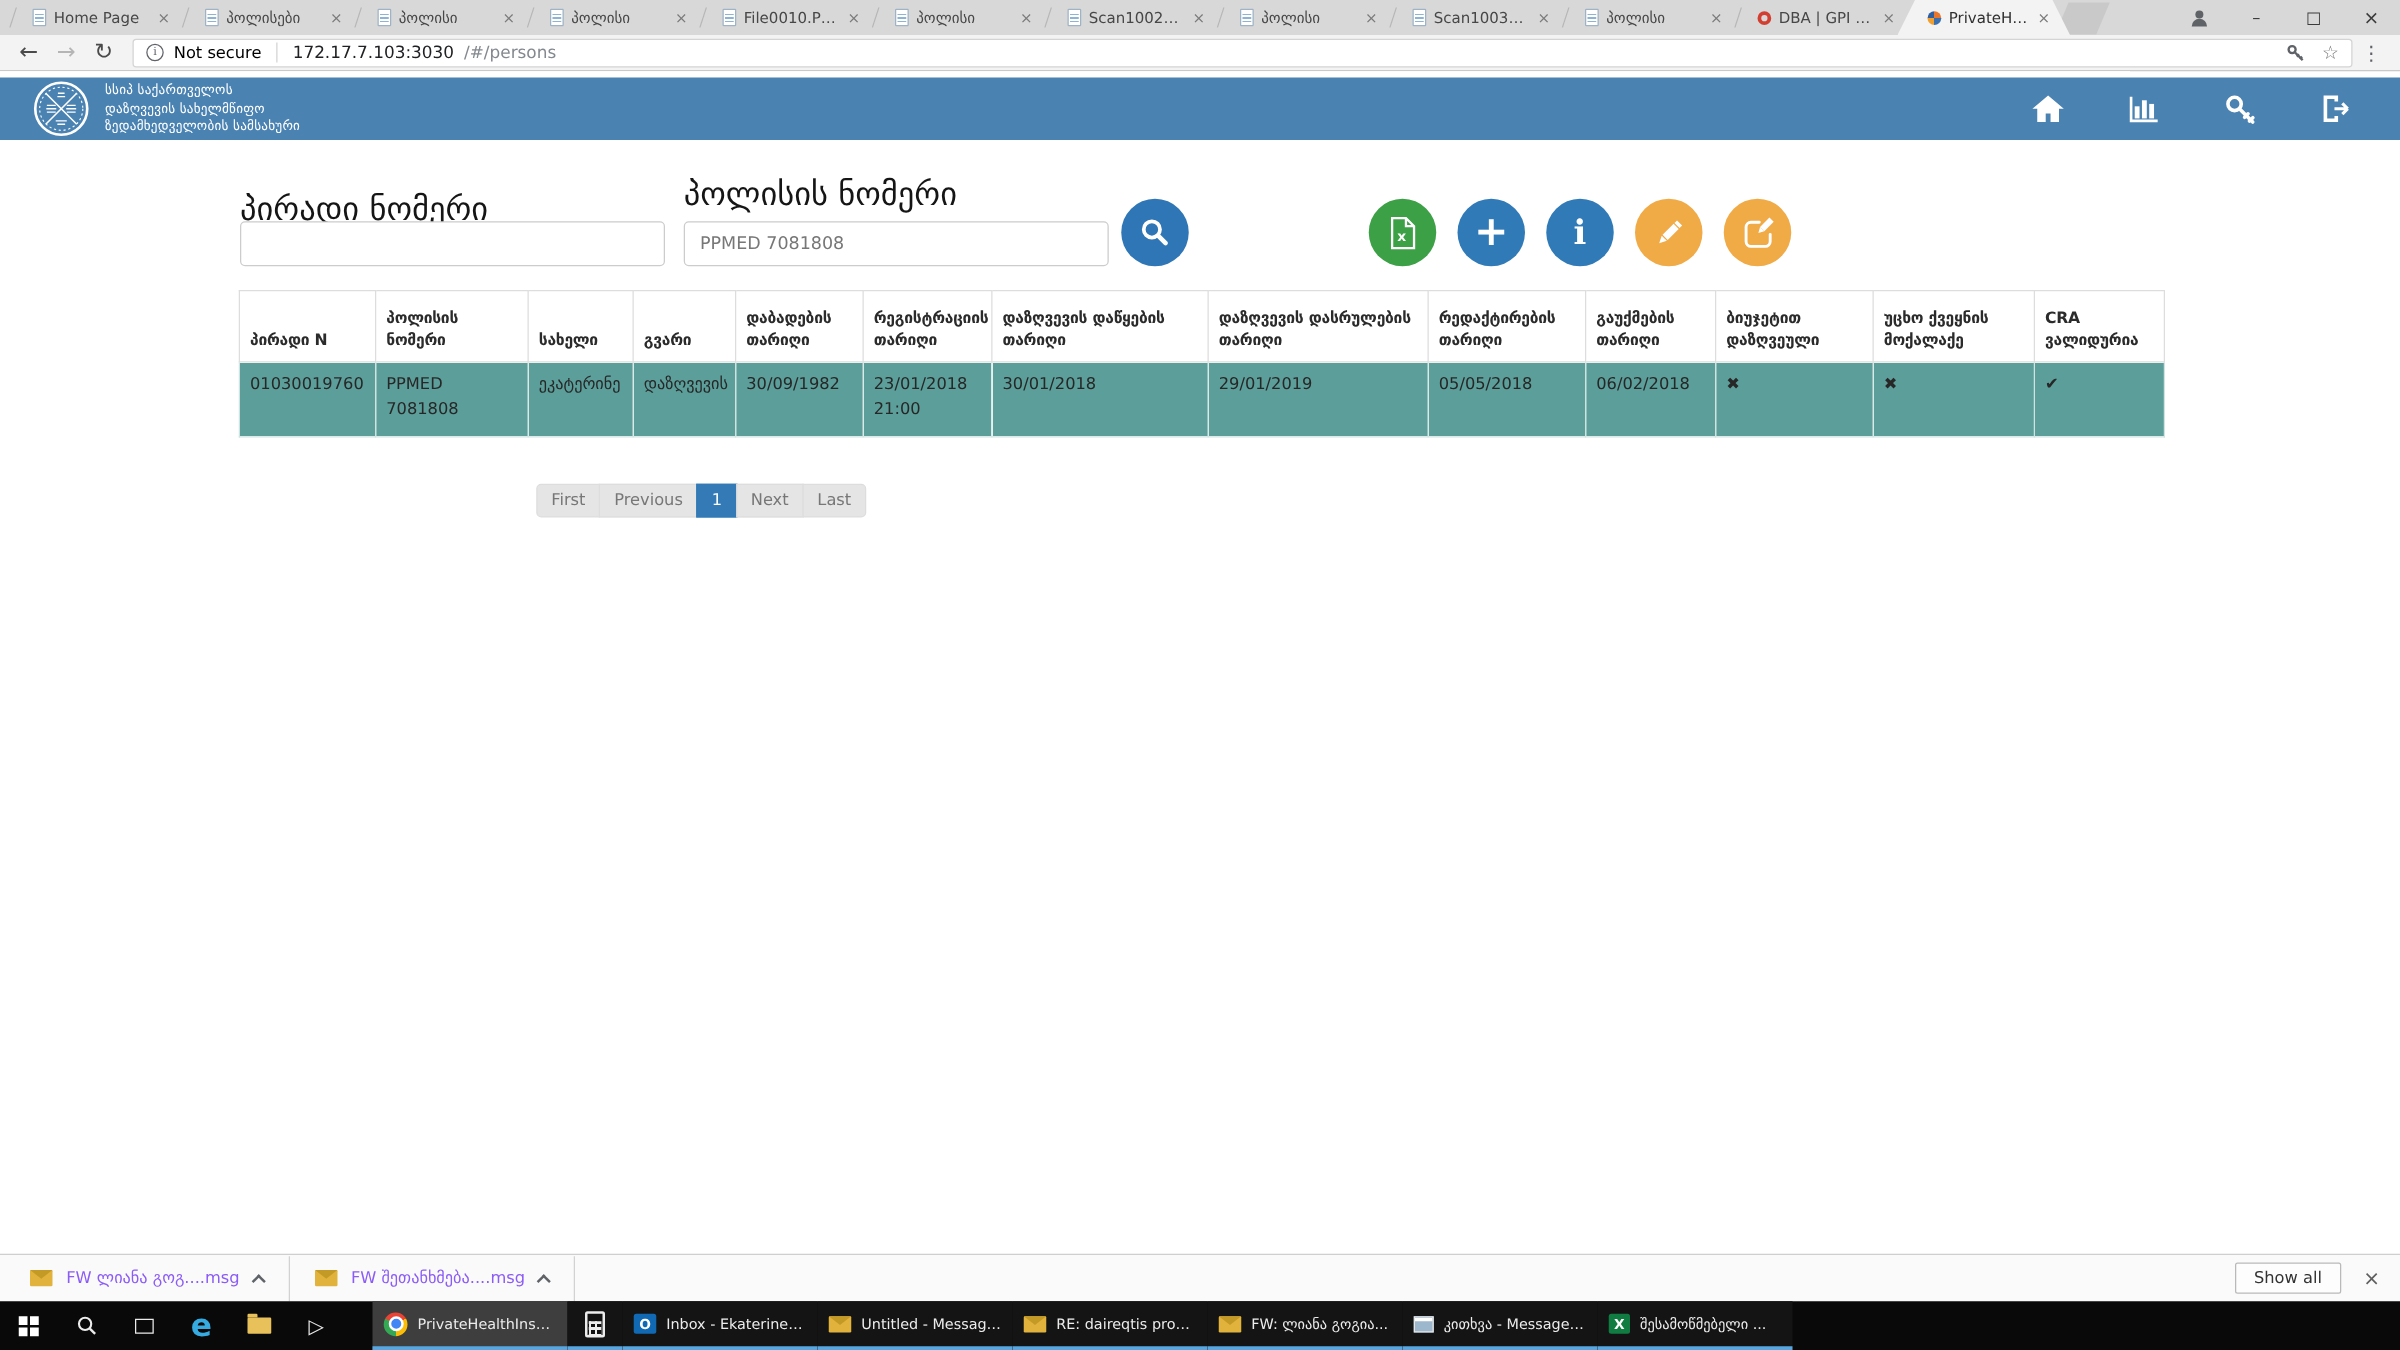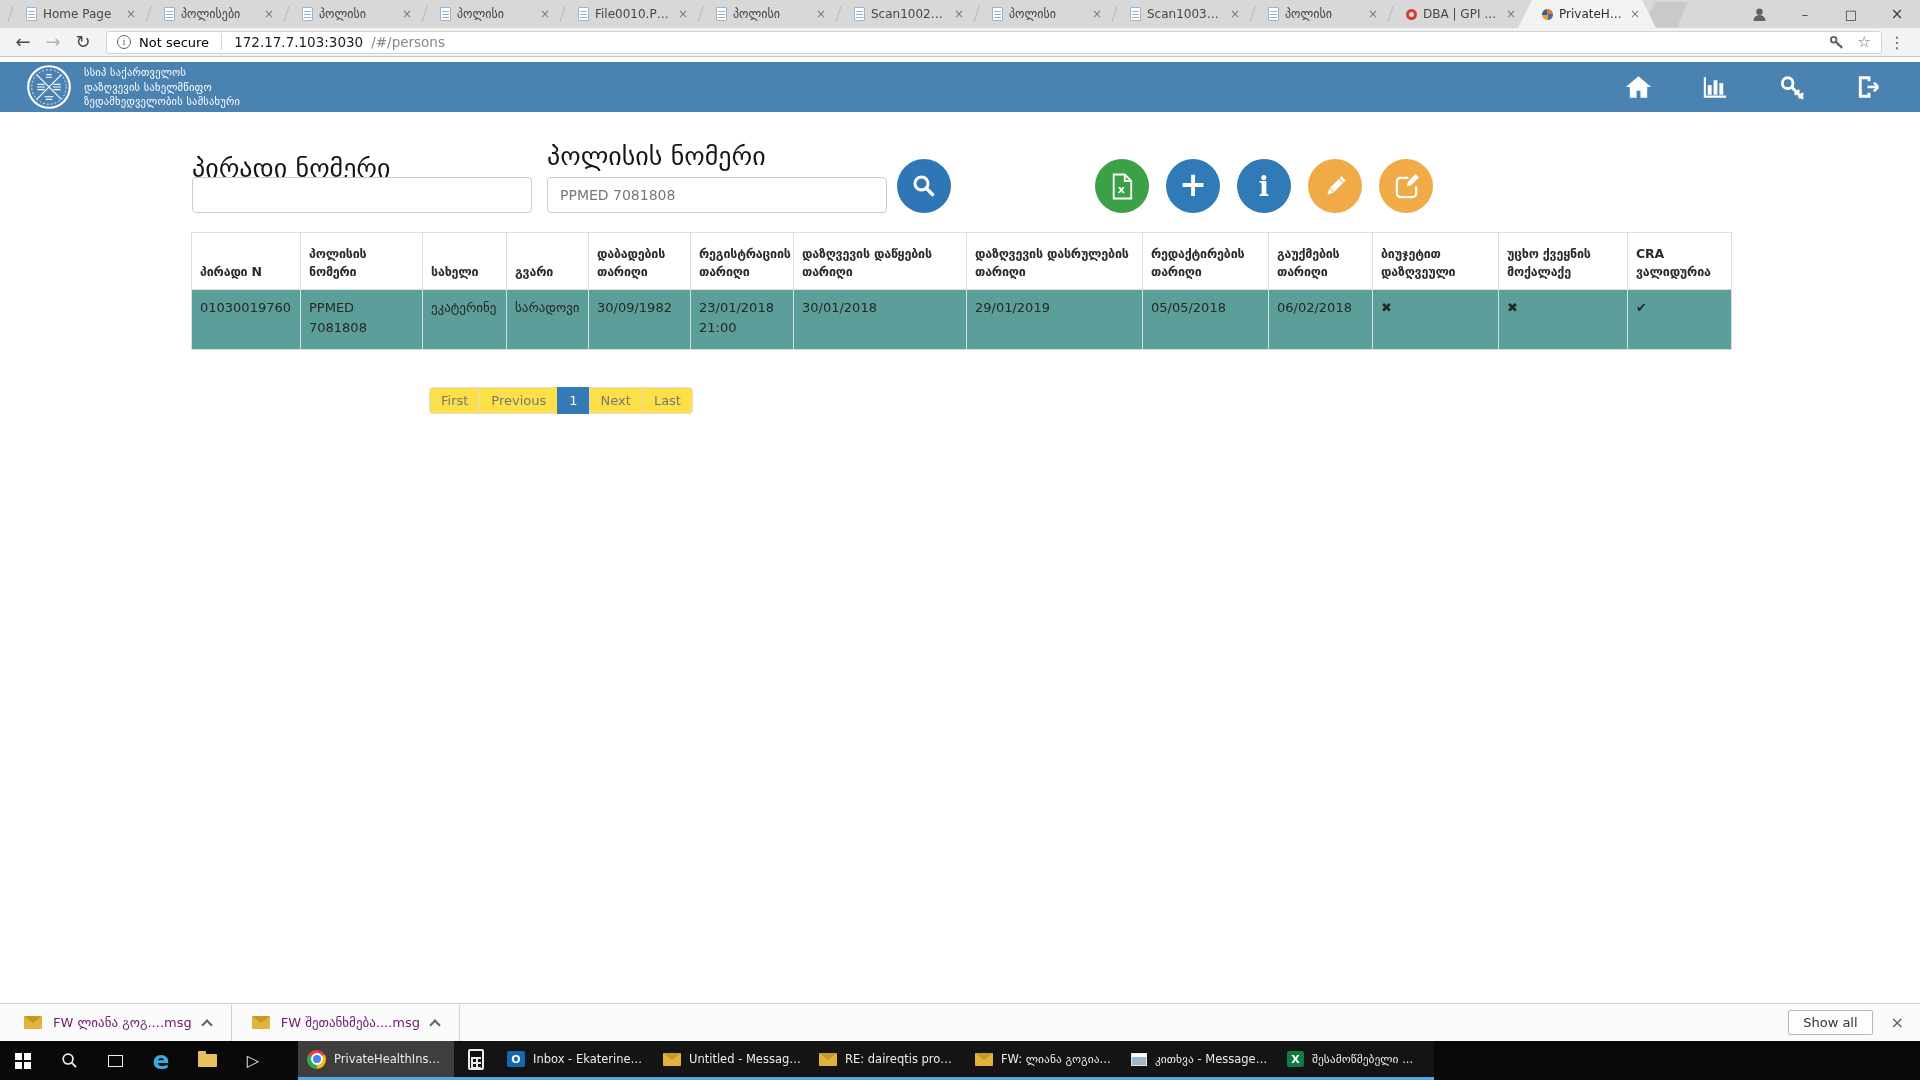--- a/index.html
+++ b/index.html
@@ -66,29 +66,29 @@
 
   
   .data-table{position:absolute;left:191px;top:175px;width:1540px;border-collapse:collapse;table-layout:fixed}
   .data-table th{height:57px;vertical-align:bottom;padding:8px;border:1px solid #ddd;background:#fff;
     font-size:12.5px;font-weight:bold;color:#2b2b2b;text-align:left;line-height:1.45;overflow:hidden;letter-spacing:-.2px}
   .data-table td{height:60px;vertical-align:top;padding:8px;border:1px solid #cfe3e1;background:#5b9e9a;
     font-size:13px;color:#272727;line-height:1.5;overflow:hidden}
 
   
   .pagination{position:absolute;left:430px;top:330px;display:flex}
-  .pg{border:1px solid #ddd;background:#fde047;padding:5px 11px;font-size:13px;color:#777;margin-left:-1px}
+  .pg{border:1px solid #ddd;background:#e5e5e5;padding:5px 11px;font-size:13px;color:#777;margin-left:-1px}
   .pg:first-child{border-radius:4px 0 0 4px}
   .pg:last-child{border-radius:0 4px 4px 0}
   .pg.active{background:#337ab7;border-color:#337ab7;color:#fff}
 
   
   .dlbar{position:absolute;left:0;top:1003px;width:1920px;height:38px;background:#fafafa;border-top:1px solid #cfcfcf;display:flex;align-items:center;padding-left:18px}
   .dl-item{display:flex;align-items:center;gap:11px;padding:0 6px}
-  .dl-label{font-size:13px;color:#701a75}
+  .dl-label{font-size:13px;color:#8b5cf6}
   .chev-up{width:8px;height:8px;border:solid #5f6368;border-width:2px 2px 0 0;transform:rotate(-45deg);margin-top:4px}
   .dl-sep{width:1px;height:36px;background:#d2d2d2;margin:0 14px}
   .ic-envelope{width:18px;height:13px;background:#e2b33c;border-radius:1px;position:relative;flex:none}
   .ic-envelope::after{content:"";position:absolute;left:0;top:0;width:0;height:0;border-left:9px solid transparent;border-right:9px solid transparent;border-top:7px solid #c49a26}
   .dl-right{margin-left:auto;display:flex;align-items:center;gap:18px;padding-right:16px}
   .showall{border:1px solid #b9b9b9;border-radius:2px;background:#fdfdfd;padding:4px 14px;font-size:13px;color:#333}
   .dl-close{font-size:16px;color:#5f5f5f}
 
   
   .taskbar{position:absolute;left:0;top:1041px;width:1920px;height:39px;background:#090909;display:flex;align-items:stretch}
@@ -350,21 +350,21 @@
           <th>ბიუჯეტით დაზღვეული</th>
           <th>უცხო ქვეყნის მოქალაქე</th>
           <th>CRA ვალიდურია</th>
         </tr>
       </thead>
     <tbody>
         <tr id="data-row">
           <td>01030019760</td>
           <td>PPMED 7081808</td>
           <td>ეკატერინე</td>
-          <td>სარადოვი</td>
+          <td>დაზღვევის</td>
           <td>30/09/1982</td>
           <td>23/01/2018 21:00</td>
           <td>30/01/2018</td>
           <td>29/01/2019</td>
           <td>05/05/2018</td>
           <td>06/02/2018</td>
           <td>✖</td>
           <td>✖</td>
           <td>✔</td>
         </tr>

